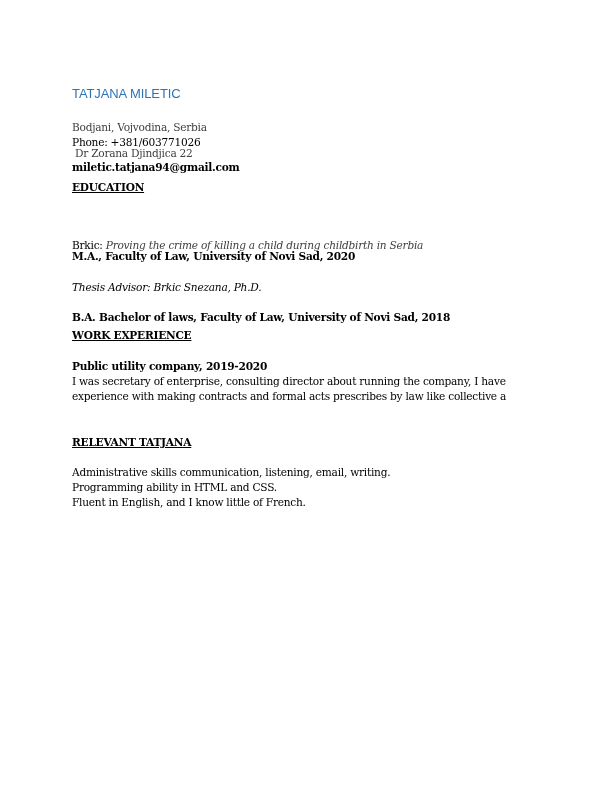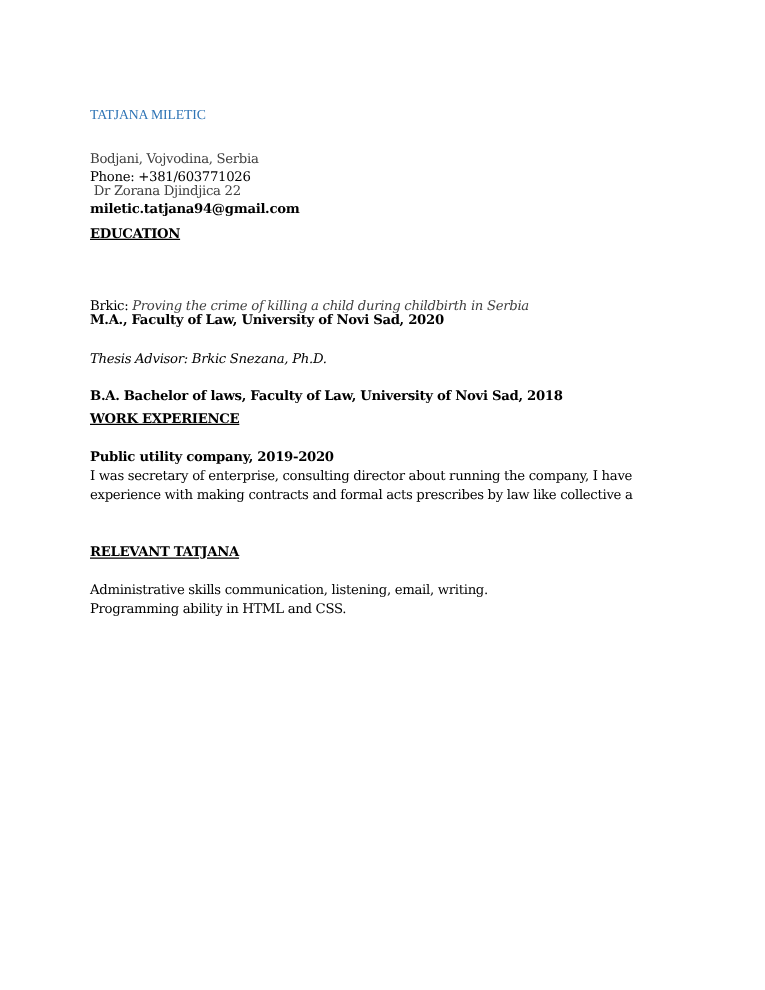--- a/index.html
+++ b/index.html
@@ -1,20 +1,20 @@
 <!DOCTYPE html>
 <html><head>
   <meta charset="utf-8">
   <style>
     html, body { margin: 0; padding: 0; background: #ffffff; }
     body { width: 612px; height: 792px; position: relative; overflow: hidden; }
     .page { position: absolute; left: 0; top: 0; width: 612px; height: 792px; background: #fff; }
     .txt { position: absolute; left: 72px; white-space: nowrap; color: #000;
            font-family: "DejaVu Serif", "Liberation Serif", serif; font-size: 10.6px; letter-spacing: -0.25px; }
-    .name { font-family: Liberation Serif, serif; font-size: 11px; color: #2e74b5;
+    .name { font-family: Liberation Sans, sans-serif; font-size: 13px; color: #2e74b5;
             letter-spacing: -0.1px; top: 86px; }
     .gray { color: #404040; }
     .bold { font-weight: bold; }
     .heading { font-weight: bold; text-decoration: underline; }
     .italic { font-style: italic; color: #404040; }
   </style>
 </head>
 <body>
 
 <div class="page">
@@ -32,14 +32,15 @@
   <div class="txt bold" style="top:311px;">B.A. Bachelor of laws, Faculty of Law, University of Novi Sad, 2018</div>
 
   <div class="txt heading" style="top:329px;">WORK EXPERIENCE</div>
   <div class="txt bold" style="top:360px;">Public utility company, 2019-2020</div>
   <div class="txt" style="top:390px;">experience with making contracts and formal acts prescribes by law like collective a</div>
   <div class="txt" style="top:375px;">I was secretary of enterprise, consulting director about running the company, I have</div>
 
   <div class="txt heading" style="top:436px;">RELEVANT TATJANA</div>
   <div class="txt" style="top:481px;">Programming ability in HTML and CSS.</div>
   <div class="txt" style="top:466px;">Administrative skills communication, listening, email, writing.</div>
+  <div class="txt" style="top:496px;">Fluent in English, and I know little of French.</div>
 
 </div>
 
 </body></html>

